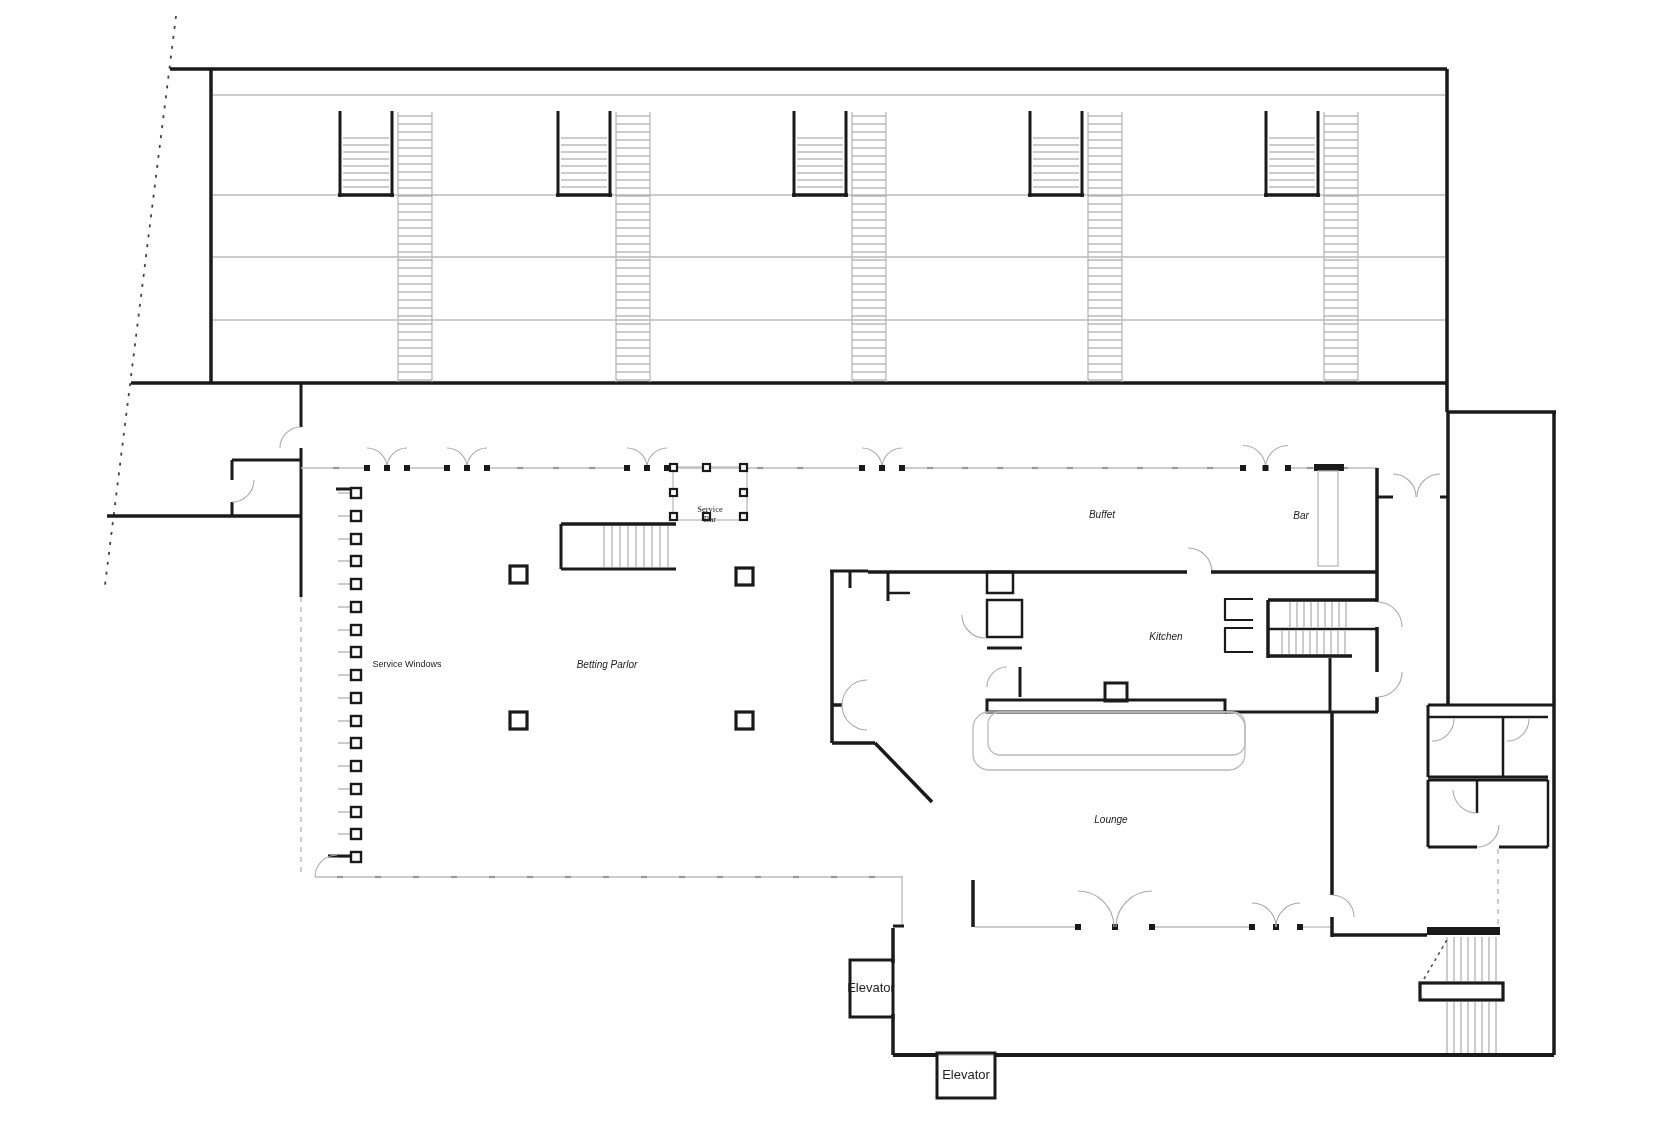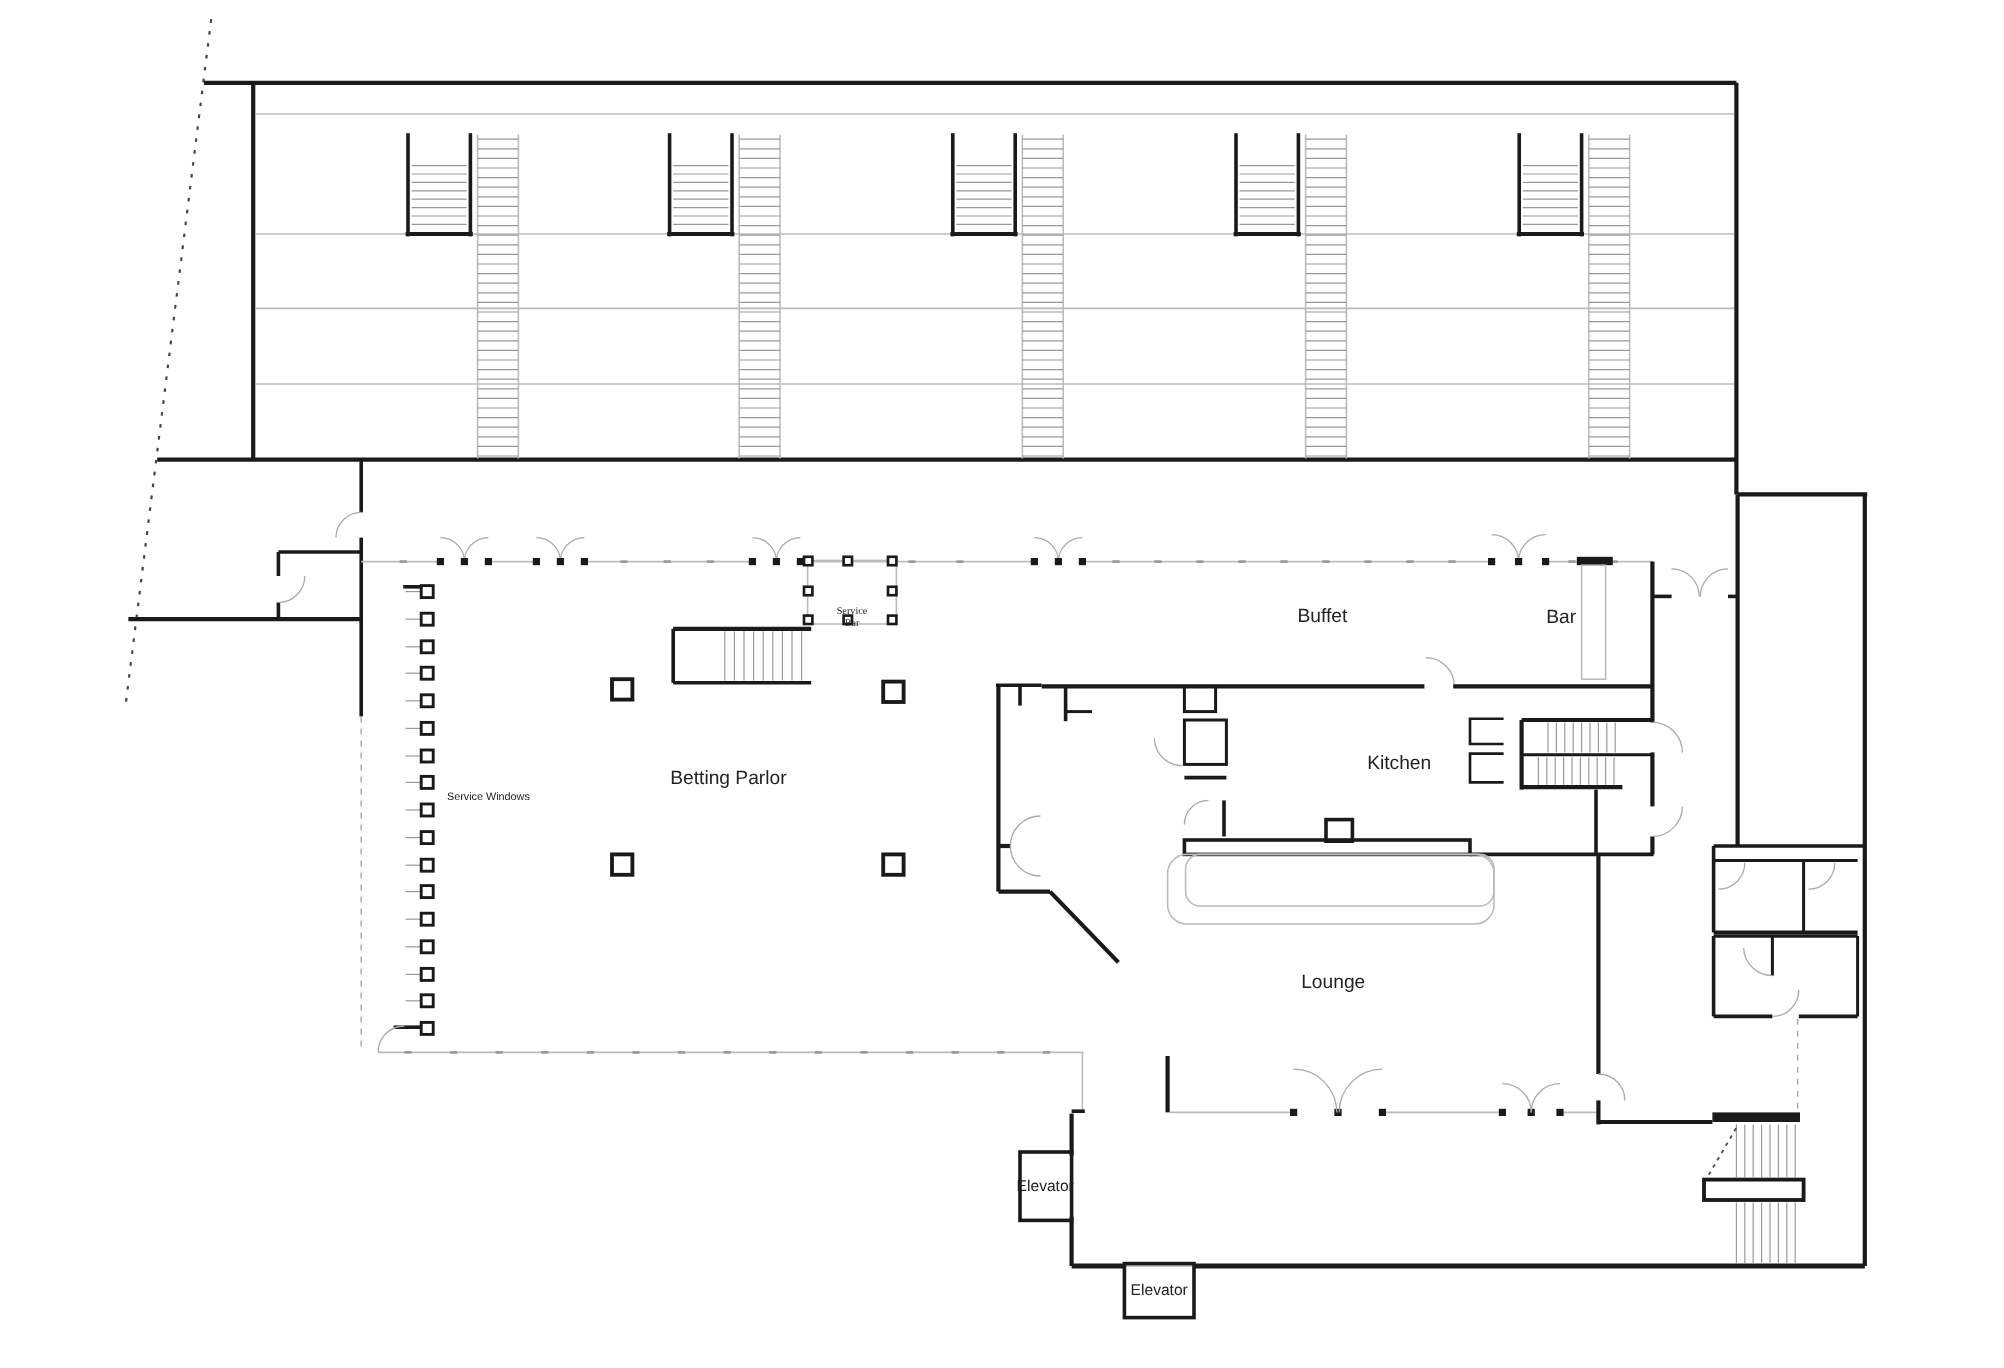--- a/index.html
+++ b/index.html
@@ -18,21 +18,21 @@
   .dash{stroke:#444;stroke-width:1.8;fill:none;stroke-dasharray:3 7;}
   .dashlt{stroke:#aaa;stroke-width:1.2;fill:none;stroke-dasharray:5 5;}
   .dashmid{stroke:#555;stroke-width:1.6;fill:none;stroke-dasharray:3 4;}
   .colsq{stroke:var(--wall);stroke-width:3.2;fill:#fff;}
   .box25{stroke:var(--wall);stroke-width:2.5;fill:none;}
   .post{fill:var(--wall);}
   .tick{stroke:var(--tread);stroke-width:2.2;fill:none;}
   
   .lbl{position:absolute;transform:translate(-50%,-50%);color:#222;white-space:nowrap;
        text-align:center;line-height:1.18;}
-  .fs12{font-size:16px;}
+  .fs12{font-size:10px;font-style:italic;}
   .fs9{font-size:9px;}
   .fs85{font-size:8.5px;}
   .fs75{font-size:13px;}
 </style>
 </head>
 <body>
 
 <div id="stage">
 <svg id="plan-svg" width="1670" height="1140" viewBox="0 0 1670 1140">
 
@@ -616,21 +616,21 @@
             <line x1="1496" y1="937" x2="1496" y2="981" class="tread"></line>
             <line x1="1496" y1="1002" x2="1496" y2="1053" class="tread"></line>
           </g>
       <rect x="1420" y="983" width="83" height="17" fill="#fff" stroke="var(--wall)" stroke-width="3.2"></rect>
       <line class="dashmid" x1="1424" y1="979" x2="1448" y2="938"></line>
     </g>
   </g>
 </svg>
 
   <div class="lbl fs9" style="left:407px;top:664px;">Service Windows</div>
-  <div class="lbl fs12" style="left:607px;top:650px;">Betting Parlor</div>
+  <div class="lbl fs12" style="left:607px;top:665px;">Betting Parlor</div>
   <div class="lbl fs85" style="left:710px;top:514px;font-family:Liberation Serif, serif;">
     <div>Service</div>
     <div>Bar</div>
   </div>
   <div class="lbl fs12" style="left:1102px;top:515px;">Buffet</div>
   <div class="lbl fs12" style="left:1301px;top:516px;">Bar</div>
   <div class="lbl fs12" style="left:1166px;top:637px;">Kitchen</div>
   <div class="lbl fs12" style="left:1111px;top:820px;text-align:right;">Lounge</div>
   <div class="lbl fs75" style="left:871px;top:988px;">Elevator</div>
   <div class="lbl fs75" style="left:966px;top:1075px;">Elevator</div>

